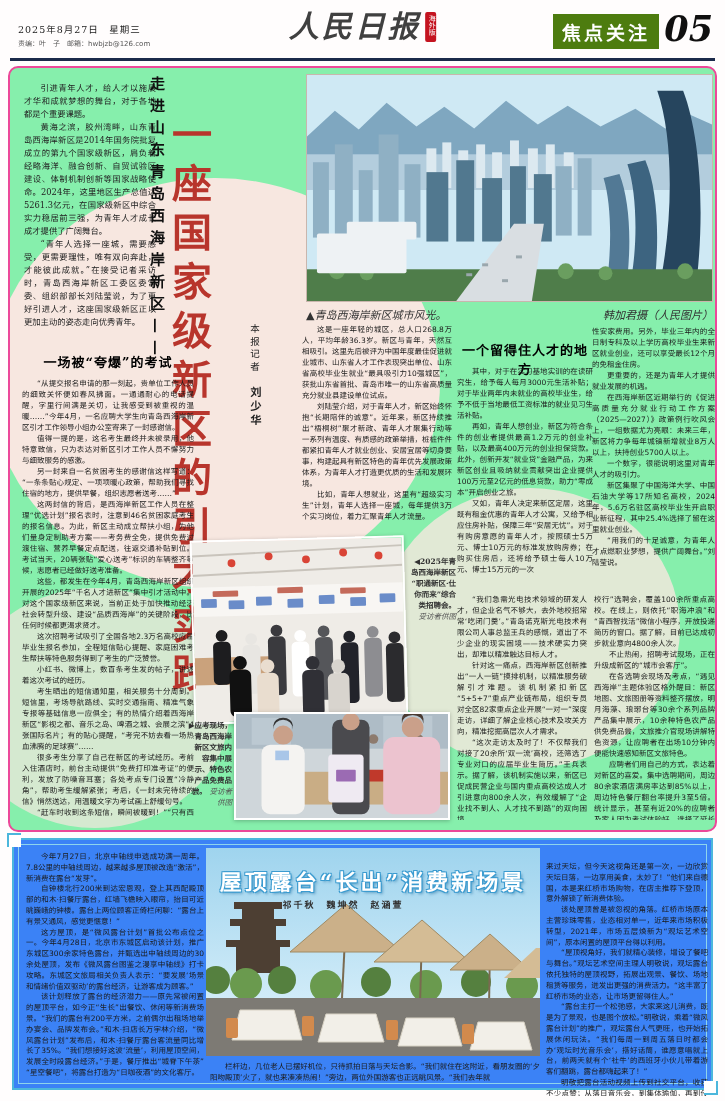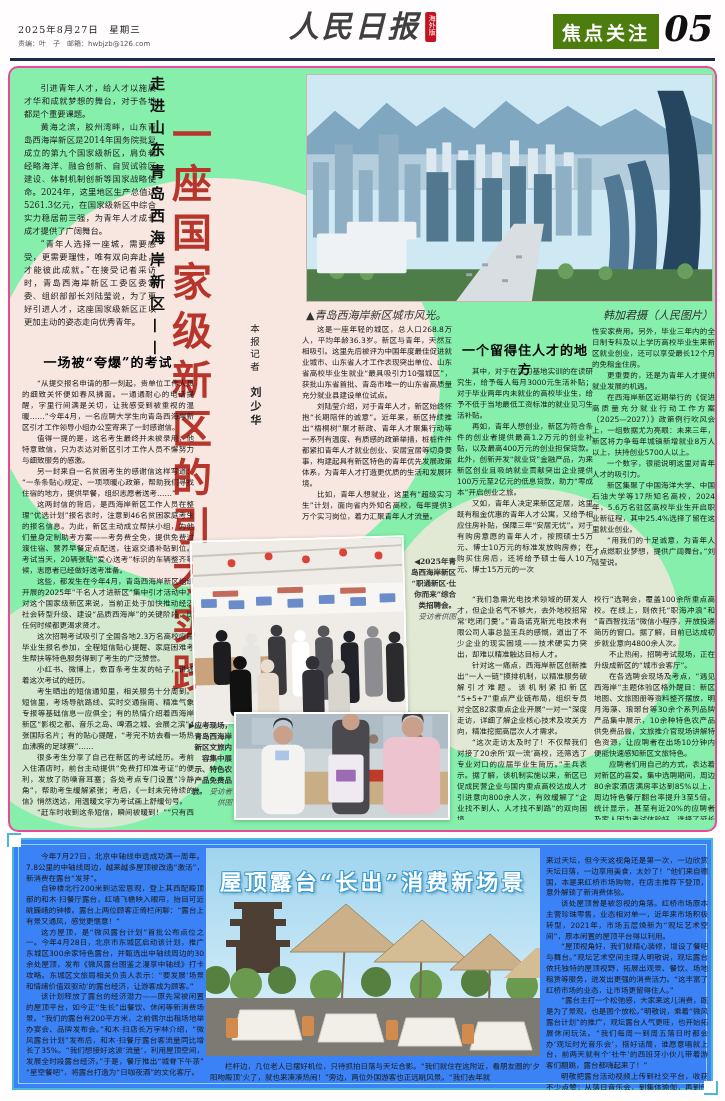--- a/index.html
+++ b/index.html
@@ -57,21 +57,21 @@
   
   .bottom-frame{position:absolute;left:12px;top:838px;width:701px;height:252px;box-sizing:border-box;
                 border:2px solid #4cb7dc;background:#3b82f6;}
   .bottom-frame:before{content:"";position:absolute;inset:4px;border:1px solid #8ed4ec;pointer-events:none;}
   .corner{position:absolute;width:12px;height:12px;background:#fff;border:2px solid #4cb7dc;z-index:3;}
   .corner.tl{left:-7px;top:-7px;border-right:none;border-bottom:none;}
   .corner.br{right:-7px;bottom:-7px;border-left:none;border-top:none;}
   .b-col{font-size:7.5px;line-height:10.8px;text-align:justify;color:#1a1a1a;overflow:hidden;position:absolute;z-index:2;}
   .b-col p{margin:0;text-indent:2em;}
   .b-left{left:12px;top:12px;width:178px;height:228px;}
-  .b-right{left:532px;top:16px;width:162px;height:234px;}
+  .b-right{left:532px;top:22px;width:162px;height:234px;}
   .b-under{left:196px;top:222px;width:330px;height:24px;}
   .terrace{position:absolute;left:192px;top:8px;width:334px;height:208px;overflow:hidden;z-index:1;}
   .terrace svg{position:absolute;inset:0;width:100%;height:100%;}
   .b-headline{position:absolute;left:8px;top:16px;right:8px;text-align:center;z-index:2;
               font-size:22px;font-weight:bold;color:#fff;letter-spacing:3px;
               font-family:"DejaVu Serif",serif;
               text-shadow:1px 1px 0 #3a9bd0,-1px -1px 0 #3a9bd0,1px -1px 0 #3a9bd0,-1px 1px 0 #3a9bd0,2px 2px 3px rgba(30,110,160,.6);}
   .b-authors{position:absolute;left:0;top:50px;right:60px;text-align:center;z-index:2;
              font-size:9px;font-weight:bold;color:#333;letter-spacing:2px;}
 </style>
@@ -164,21 +164,21 @@
       </svg>
     </div>
     <div class="photo-cap-row">
       <span>▲青岛西海岸新区城市风光。</span>
       <span>韩加君摄（人民图片）</span>
     </div>
 
     <div class="body-col" style="left:292px;top:256px;width:150px;height:232px;">
       <p>这是一座年轻的城区，总人口268.8万人，平均年龄36.3岁。新区与青年，天然互相吸引。这里先后被评为中国年度最佳促进就业城市、山东省人才工作表现突出单位、山东省高校毕业生就业“最具吸引力10强城区”，获批山东省首批、青岛市唯一的山东省高质量充分就业县建设单位试点。</p>
       <p>刘陆莹介绍，对于青年人才，新区始终怀抱“长期陪伴的诚意”。近年来，新区持续推出“梧桐树”聚才新政、青年人才聚集行动等一系列有温度、有质感的政策举措，桩桩件件都紧扣青年人才就业创业、安居宜居等切身要事，构建起具有新区特色的青年优先发展政策体系，为青年人才打造更优质的生活和发展环境。</p>
-      <p>比如，青年人想就业，这里有“超级实习生”计划，面向省内外知名高校，每年提供3万个实习岗位，着力汇聚青年人才流量。</p>
+      <p>比如，青年人想就业，这里有“超级实习生”计划，青年人选择一座城，每年提供3万个实习岗位，着力汇聚青年人才流量。</p>
     </div>
 
     <div class="sec-title t-sec1">一场被“夸爆”的考试</div>
     <div class="body-col" style="left:12px;top:310px;width:172px;height:440px;">
       <p>“从提交报名申请的那一刻起，贵单位工作人员的细致关怀便如春风拂面。一通通耐心的电话提醒，字里行间满是关切，让我感受到被重视的温暖……”今年4月，一名应聘大学生向青岛西海岸新区引才工作领导小组办公室寄来了一封感谢信。</p>
       <p>值得一提的是，这名考生最终并未被录用，他特意致信，只为表达对新区引才工作人员不懈努力与细致服务的感激。</p>
       <p>另一封来自一名贫困考生的感谢信这样写道：“一条条贴心规定、一项项暖心政策，帮助我们寻找住宿的地方，提供早餐，组织志愿者送考……”</p>
       <p>这两封信的背后，是西海岸新区工作人员在整理“优选计划”报名表时，注意到46名贫困家庭考生的报名信息。为此，新区主动成立帮扶小组，为他们量身定制助考方案——考务费全免，提供免费过渡住宿、营养早餐定点配送，往返交通补贴到位。考试当天，20辆张贴“爱心送考”标识的车辆整齐等候，志愿者已经做好送考准备。</p>
       <p>这些，都发生在今年4月，青岛西海岸新区组织开展的2025年“千名人才进新区”集中引才活动中。对这个国家级新区来说，当前正处于加快推动经济社会转型升级、建设“品质西海岸”的关键阶段，比任何时候都更渴求贤才。</p>
       <p>这次招聘考试吸引了全国各地2.3万名高校应届毕业生报名参加，全程短信贴心提醒、家庭困难考生帮扶等特色服务得到了考生的广泛赞誉。</p>
@@ -408,20 +408,21 @@
           <polygon points="272,174 318,174 326,202 264,202"></polygon>
         </g>
         <g fill="#d28a4d">
             <rect x="96" y="168" width="12" height="20" rx="2"></rect>
             <rect x="180" y="172" width="12" height="20" rx="2"></rect>
             <rect x="256" y="176" width="12" height="20" rx="2"></rect>
             <rect x="20" y="170" width="12" height="20" rx="2"></rect>
           </g>
       </svg>
       <div class="b-headline">屋顶露台“长出”消费新场景</div>
+      <div class="b-authors">祁千秋　魏坤然　赵涵萱</div>
     </div>
 
     <div class="b-col b-under">
       <p>栏杆边，几位老人已摆好机位，只待抓拍日落与天坛合影。“我们就住在这附近，看朋友圈的‘夕阳吻殿顶’火了，就也来凑凑热闹！”旁边，两位外国游客也正远眺风景。“我们去年就</p>
     </div>
 
     <div class="b-col b-right">
       <p style="text-indent:0;">来过天坛，但今天这视角还是第一次，一边欣赏天坛日落，一边享用美食，太妙了！”他们来自德国，本是来红桥市场购物，在店主推荐下登顶，意外解锁了新消费体验。</p>
       <p>该处屋顶曾是被忽视的角落。红桥市场原本主营珍珠零售，业态相对单一，近年来市场积极转型，2021年，市场五层焕新为“观坛艺术空间”，原本闲置的屋顶平台得以利用。</p>
       <p>“屋顶视角好，我们就精心装修，增设了餐吧与舞台。”观坛艺术空间主理人明敬说，观坛露台依托独特的屋顶视野，拓展出观景、餐饮、场地租赁等服务，迸发出更强的消费活力。“这丰富了红桥市场的业态，让市场更留得住人。”</p>

